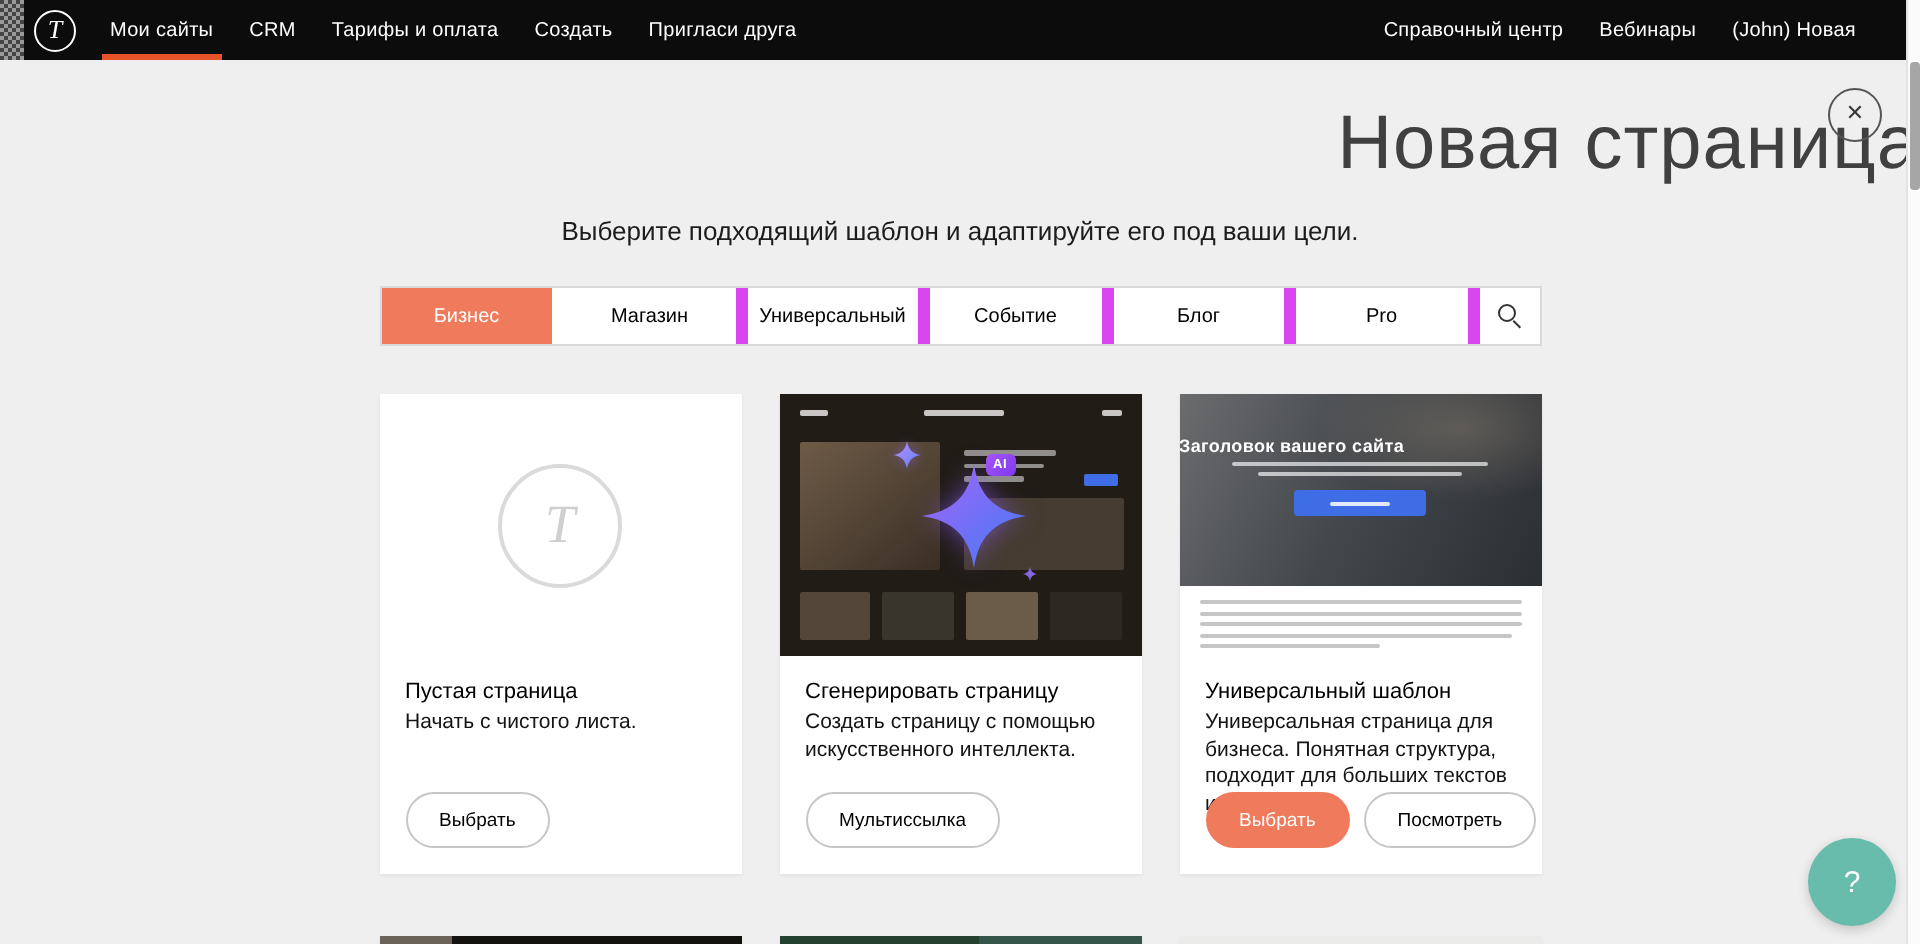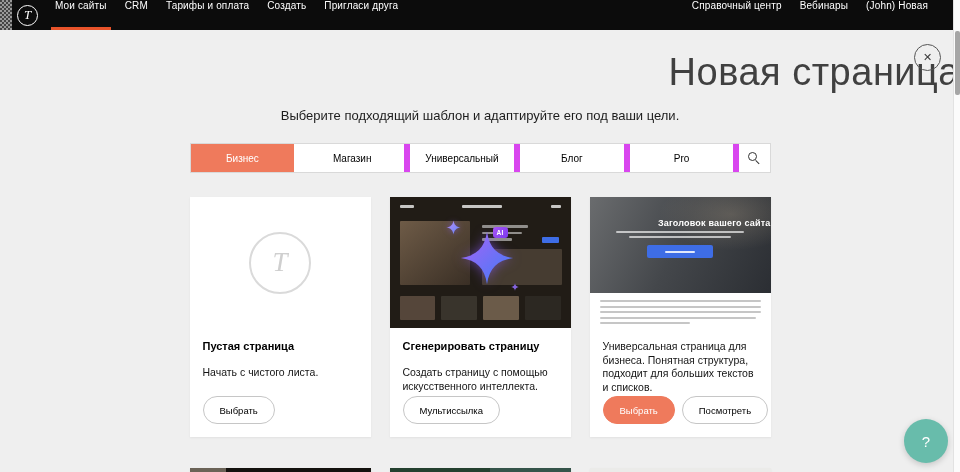--- a/index.html
+++ b/index.html
@@ -13,21 +13,21 @@
 
   
   .topbar{position:relative;display:flex;align-items:center;height:30px;background:var(--topbar-bg,#0c0c0c);padding-right:23px;z-index:5}
   .dither{width:12px;height:30px;flex:0 0 12px;
     background:conic-gradient(#9a9a9a 25%,#454545 0 50%,#9a9a9a 0 75%,#454545 0);
     background-size:4px 4px}
   .logo-circle{width:21px;height:21px;border:1.5px solid #fff;border-radius:50%;display:flex;align-items:center;justify-content:center;margin:0 8px 0 5px;flex:0 0 auto;cursor:pointer}
   .logo-t{font-family:"Liberation Serif",serif;font-style:italic;font-size:13px;line-height:1;color:#fff;margin-top:-1px}
   .menu{display:flex;align-items:stretch;height:30px}
   .menu-left{margin-right:auto}
-  .menu-item{position:relative;display:flex;align-items:flex-start;height:30px;padding:0 9px;color:#fff;font-size:10px;letter-spacing:.15px;cursor:pointer;white-space:nowrap}
+  .menu-item{position:relative;display:flex;align-items:center;height:30px;padding:0 9px;color:#fff;font-size:10px;letter-spacing:.15px;cursor:pointer;white-space:nowrap}
   .menu-item .underline{position:absolute;left:5px;right:5px;bottom:0;height:3px;background:var(--accent-underline,#e8532a)}
 
   
   .content{position:relative;padding-top:22px}
   .close-btn{position:absolute;top:14px;right:19px;width:27px;height:27px;border-radius:50%;border:1.5px solid #555;background:transparent;color:#383838;font-size:11px;line-height:1;display:flex;align-items:center;justify-content:center;cursor:pointer}
   .title{text-align:right;font-size:38px;line-height:40px;font-weight:300;color:#404040;letter-spacing:.5px}
   .subtitle{text-align:center;font-size:13px;line-height:15px;color:#1c1c1c;margin-top:16px}
 
   .tabs{display:flex;width:581px;margin:20px auto 0;height:30px;background:#fff;border:1px solid #d9d9d9}
   .tab{flex:1 1 0;display:flex;align-items:center;justify-content:center;font-size:10px;color:#000;cursor:pointer;background:#fff}
@@ -37,21 +37,21 @@
   .tab.search{flex:0 0 36px}
   .search-icon{position:relative;width:12px;height:12px;display:inline-block}
   .search-icon::before{content:"";position:absolute;left:0;top:0;width:7px;height:7px;border:1.3px solid #333;border-radius:50%}
   .search-icon::after{content:"";position:absolute;left:8px;top:8px;width:5px;height:1.4px;background:#333;transform:rotate(45deg);transform-origin:0 0}
 
   
   .cards{display:grid;grid-template-columns:repeat(3,181px);gap:19px;justify-content:center;margin-top:24px}
   .card{position:relative;width:181px;height:240px;background:#fff;box-shadow:0 1px 2px rgba(0,0,0,.06);overflow:hidden;cursor:pointer}
   .card-media{position:relative;height:131px;overflow:hidden}
   .card-body{position:relative;height:109px;padding:12px 13px}
-  .card-body h3{font-size:11px;font-weight:700;color:#000;margin-bottom:14px}
+  .card-body h3{font-size:11px;font-weight:400;color:#000;margin-bottom:3px}
   .card-body p{font-size:10.5px;line-height:1.3;color:#141414}
   .card-actions{position:absolute;left:13px;bottom:13px;display:flex;gap:7px}
   .btn{height:28px;padding:0 16px;border-radius:15px;border:1px solid #c6c6c6;background:#fff;color:#000;font-size:9.5px;font-family:inherit;cursor:pointer;white-space:nowrap}
   .btn.filled{background:var(--accent,#ef7a5c);border-color:var(--accent,#ef7a5c);color:#fff}
 
   
   .blank-media{display:flex;align-items:center;justify-content:center;background:#fff}
   .blank-circle{width:62px;height:62px;border:2px solid #dadada;border-radius:50%;display:flex;align-items:center;justify-content:center}
   .blank-circle .logo-t{font-size:27px;color:#cfcfcf}
 
@@ -72,21 +72,21 @@
   .ai-star{position:absolute;left:69px;top:33px;width:56px;height:56px;filter:drop-shadow(0 0 6px rgba(140,90,250,.6))}
   .ai-star-small{position:absolute;left:56px;top:23px;width:15px;height:15px;filter:drop-shadow(0 0 3px rgba(140,90,250,.6))}
   .ai-star-tiny{position:absolute;left:121px;top:86px;width:8px;height:8px;opacity:.9}
   .ai-badge{position:absolute;left:103px;top:30px;padding:2px 4px;border-radius:3px;background:linear-gradient(135deg,#a855f7,#7c3aed);color:#fff;font-size:6.5px;font-weight:700;letter-spacing:.3px}
 
   
   .uni-media{background:#fff}
   .um-photo{height:96px;background:
       radial-gradient(120px 60px at 78% 18%,rgba(200,180,150,.25),transparent 60%),
       linear-gradient(115deg,#6a6c6e 0%,#44474b 48%,#2b2e33 100%);
-      text-align:right;padding-top:21px}
+      text-align:left;padding-top:21px}
   .um-heading{font-size:9px;font-weight:700;color:#fff;letter-spacing:.2px}
   .um-sub span{display:block;height:2px;background:rgba(255,255,255,.65);border-radius:1px;margin:3px auto 0}
   .um-btn{width:66px;height:13px;background:var(--blue,#3e6de6);border-radius:2px;margin:7px auto 0;display:flex;align-items:center;justify-content:center}
   .um-btn span{width:30px;height:2px;background:rgba(255,255,255,.85);border-radius:1px}
   .um-textblock{padding:7px 10px 0}
   .um-line{display:block;height:2px;background:#c6c6c6;border-radius:1px;margin-bottom:3.5px}
 
   
   .cards.partial{margin-top:31px}
   .stub{width:181px;height:40px;box-shadow:0 1px 2px rgba(0,0,0,.06)}
@@ -145,20 +145,21 @@
       <span>✕</span>
     </button>
 
     <h1 class="title">Новая страница</h1>
     <p class="subtitle">Выберите подходящий шаблон и адаптируйте его под ваши цели.</p>
 
     <div class="tabs">
       <div class="tab active">Бизнес</div>
       <div class="tab">Магазин</div>
       <div class="tab">Универсальный</div>
+      <div class="tab">Событие</div>
       <div class="tab">Блог</div>
       <div class="tab">Pro</div>
       <div class="tab search">
         <span class="search-icon"></span>
       </div>
     </div>
 
     <div class="cards">
 
       <div class="card">
@@ -243,20 +244,21 @@
           </div>
           <div class="um-textblock">
             <span class="um-line" style="width:100%"></span>
             <span class="um-line" style="width:100%"></span>
             <span class="um-line" style="width:100%"></span>
             <span class="um-line" style="width:97%"></span>
             <span class="um-line" style="width:56%"></span>
           </div>
         </div>
         <div class="card-body">
+          <h3>Универсальный шаблон</h3>
           <p>Универсальная страница для бизнеса. Понятная структура, подходит для больших текстов и списков.</p>
           <div class="card-actions">
             <button class="btn filled">Выбрать</button>
             <button class="btn">Посмотреть</button>
           </div>
         </div>
       </div>
     </div>
 
     <div class="cards partial">

